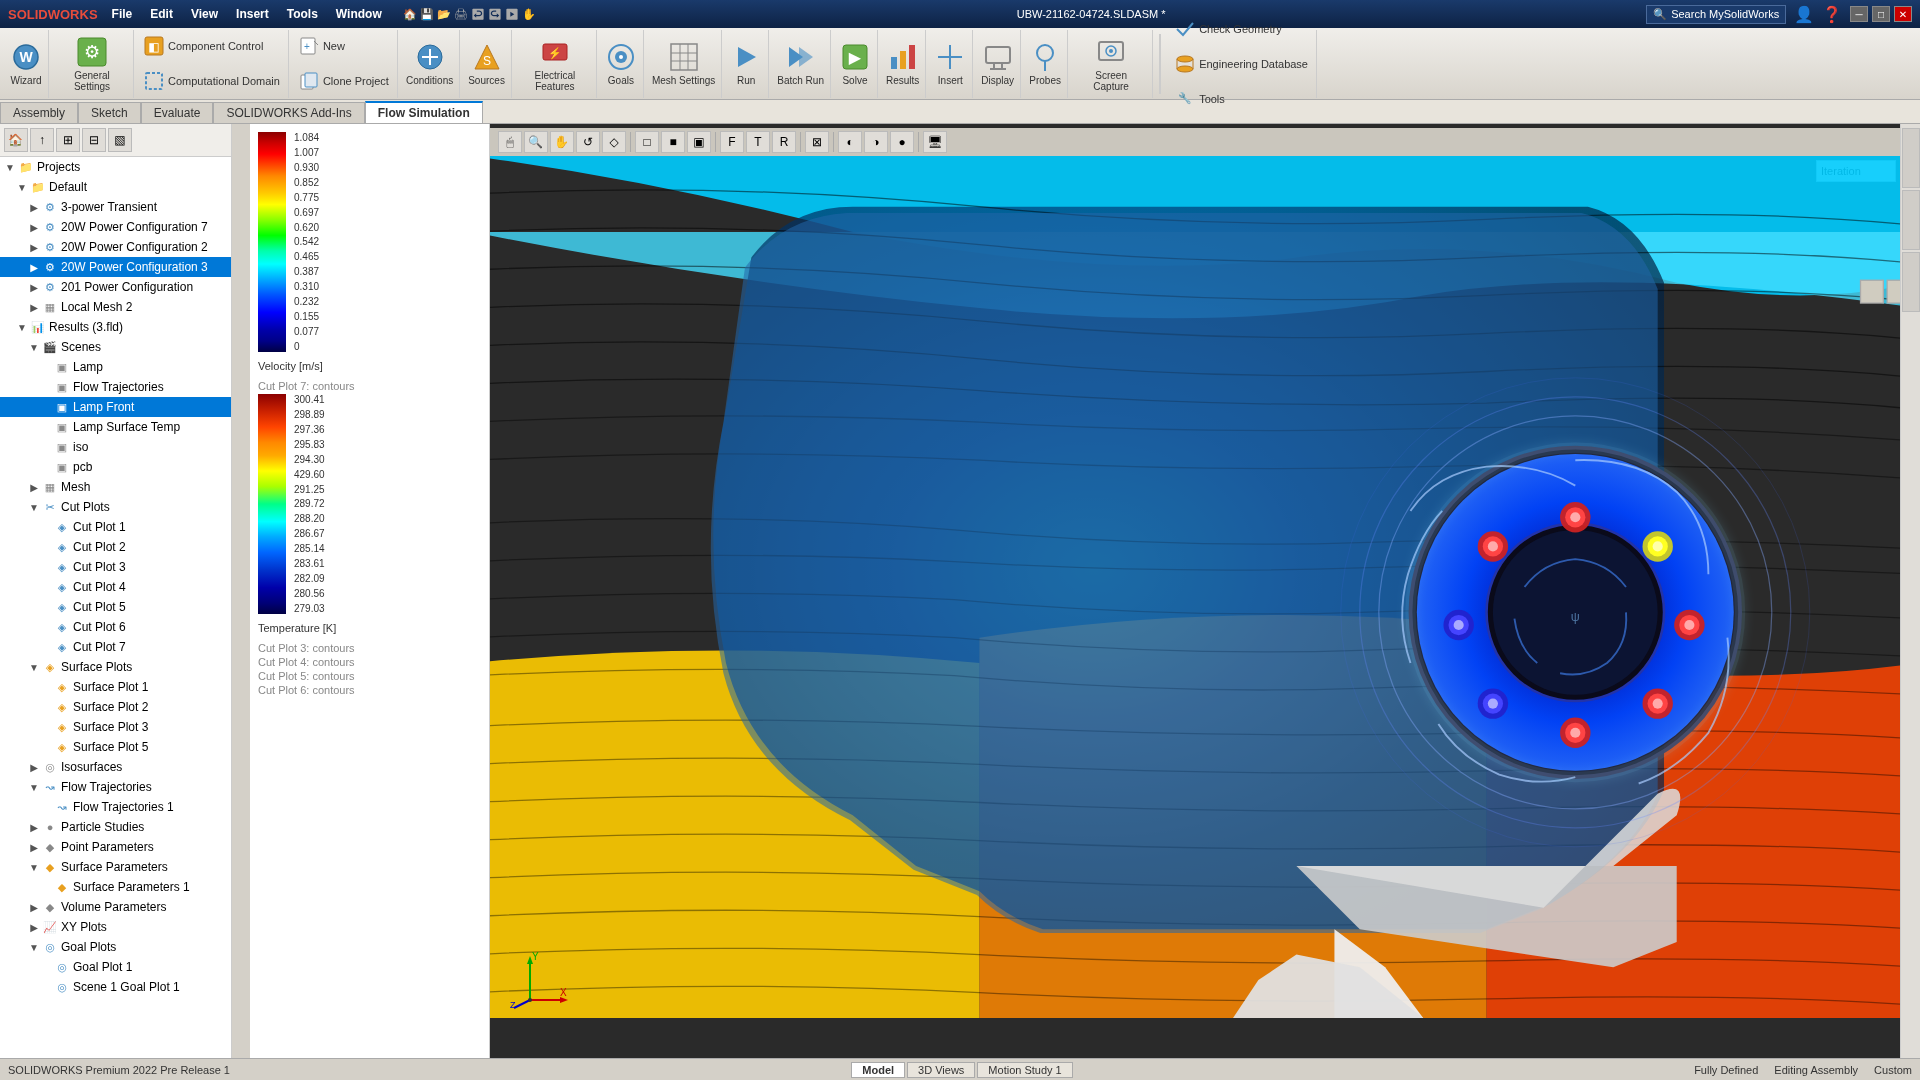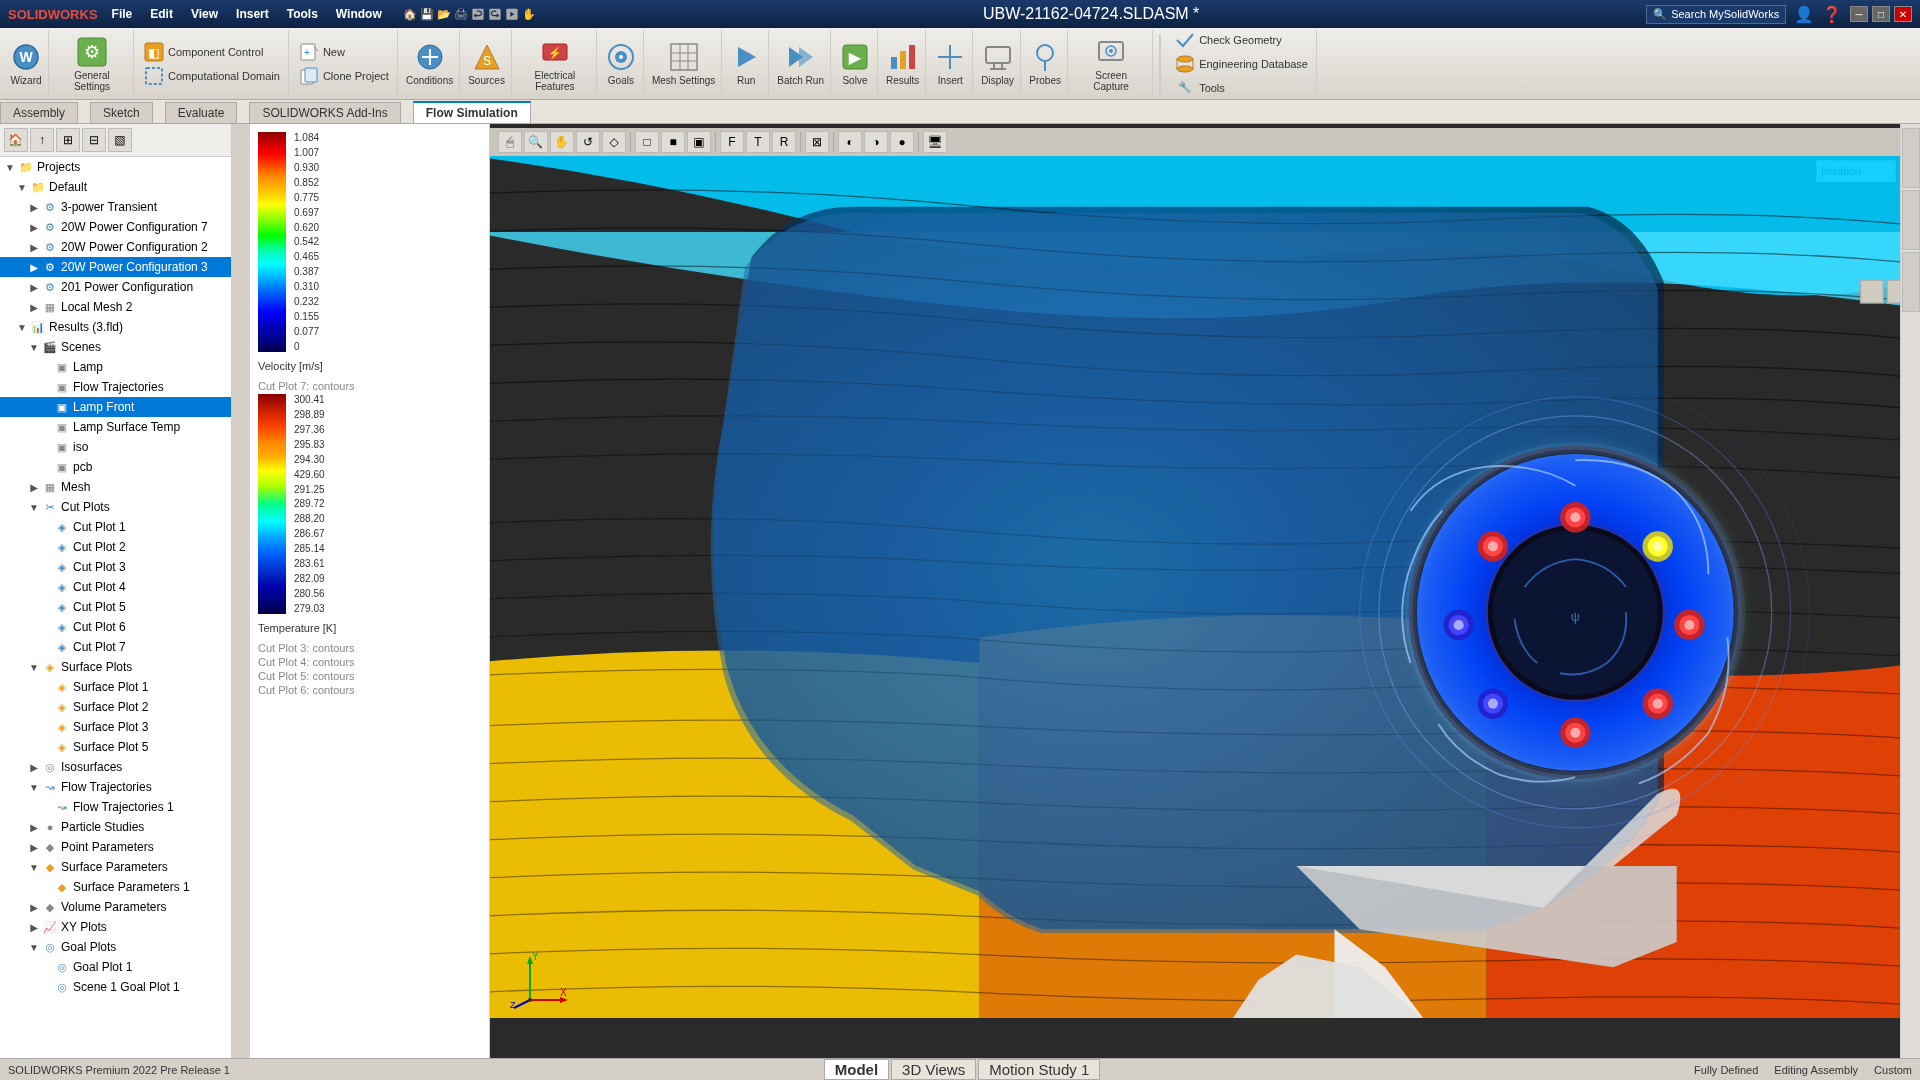--- a/index.html
+++ b/index.html
@@ -12,21 +12,21 @@
       display: flex;
       align-items: center;
       justify-content: space-between;
       padding: 0 8px;
       color: white;
     }
     #titlebar .left { display: flex; align-items: center; gap: 6px; }
     #titlebar .logo { color: #e74c3c; font-weight: bold; font-size: 13px; }
     #titlebar .menu-items { display: flex; gap: 2px; }
     #titlebar .menu-item { padding: 2px 8px; font-size: 12px; cursor: pointer; color: white; font-weight: bold; }
-    #titlebar .title { font-size: 16px; }
+    #titlebar .title { font-size: 11px; }
     #titlebar .controls { display: flex; gap: 4px; }
     #titlebar .ctrl-btn { width: 18px; height: 16px; background: #666; border: 1px solid #888; display: flex; align-items: center; justify-content: center; font-size: 10px; cursor: pointer; color: white; }
 
     
     #toolbar1 {
       height: 72px;
       background: linear-gradient(to bottom, #f0eeea, #d8d4cc);
       border-bottom: 1px solid #aaa;
       display: flex;
       align-items: center;
@@ -43,21 +43,21 @@
       justify-content: center;
       border-right: 1px solid #ccc;
       gap: 2px;
     }
     .toolbar-icon { width: 32px; height: 32px; display: flex; align-items: center; justify-content: center; }
     .toolbar-label { font-size: 10px; text-align: center; color: #333; max-width: 70px; }
 
     .toolbar-small-group {
       display: flex;
       flex-direction: column;
-      gap: 0;
+      gap: 11px;
       padding: 4px 4px;
       border-right: 1px solid #ccc;
       height: 68px;
       justify-content: center;
     }
     .toolbar-small-btn {
       display: flex;
       align-items: center;
       gap: 4px;
       padding: 2px 4px;
@@ -75,21 +75,21 @@
       display: flex;
       align-items: flex-end;
     }
     .tab-btn {
       padding: 3px 12px;
       font-size: 12px;
       cursor: pointer;
       border: 1px solid #aaa;
       border-bottom: none;
       background: #d4d0c8;
-      margin-right: 12px;
+      margin-right: 0;
       color: #333;
     }
     .tab-btn.active {
       background: white;
       font-weight: bold;
       border-top: 2px solid #0078d7;
     }
 
     
     #main { display: flex; height: calc(1080px - 28px - 72px - 24px - 22px); }
@@ -237,21 +237,21 @@
       font-size: 11px;
       color: #333;
     }
     #statusbar .left { display: flex; gap: 12px; }
     #statusbar .tabs { display: flex; gap: 2px; }
     #statusbar .stab {
       padding: 1px 10px;
       border: 1px solid #aaa;
       background: #e8e4dc;
       cursor: pointer;
-      font-size: 15px;
+      font-size: 11px;
     }
     #statusbar .stab.active { background: white; font-weight: bold; }
 
     
     #cfd-canvas {
       position: absolute;
       top: 32px;
       left: 0; right: 0;
       bottom: 40px;
       overflow: hidden;

